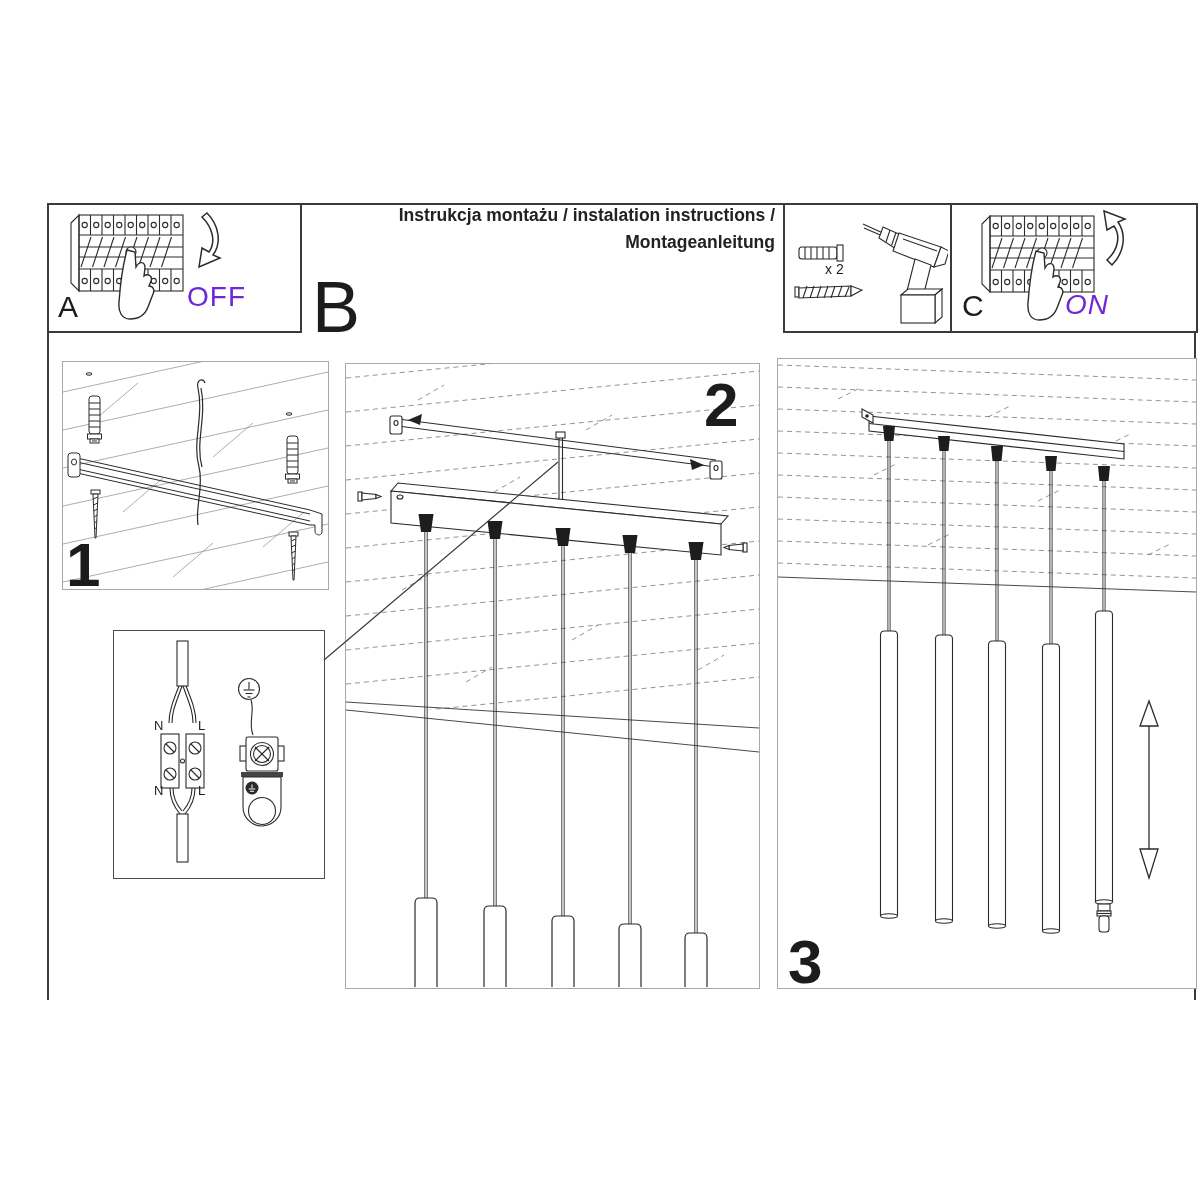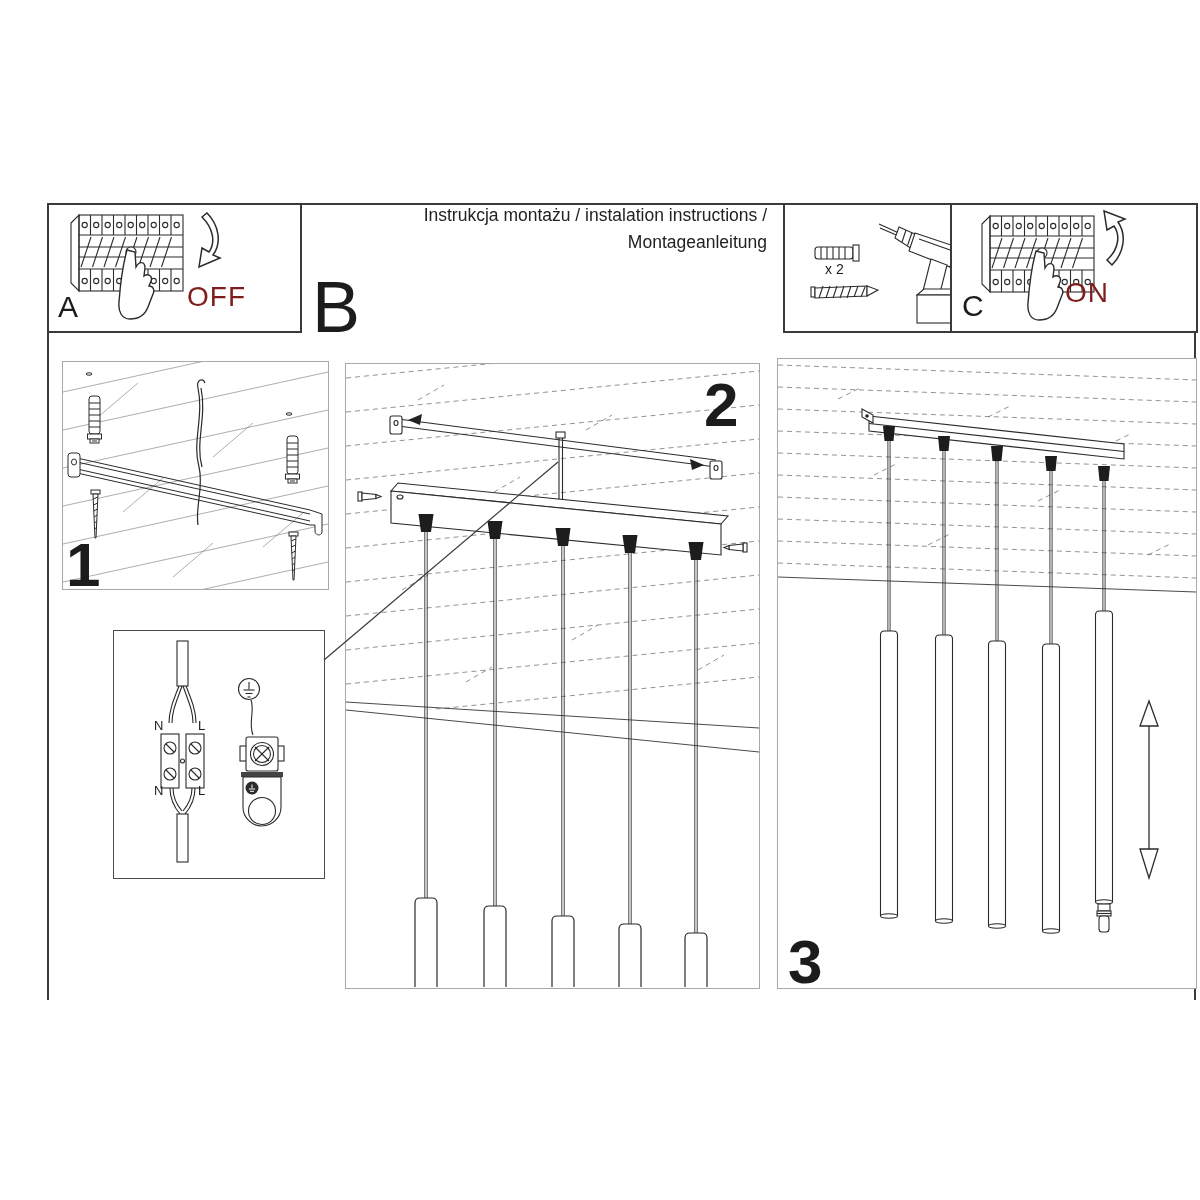--- a/index.html
+++ b/index.html
@@ -3,32 +3,32 @@
 <meta charset="utf-8">
 <style>
   html,body{margin:0;padding:0;background:#fff;}
   .page{position:relative;width:1200px;height:1200px;background:#fff;overflow:hidden;
         font-family:"Liberation Sans",sans-serif;color:#1f1f1f;}
   .abs{position:absolute;}
   .frame{left:47px;top:203px;width:1145px;height:795px;
          border-left:2px solid #3a3a3a;border-top:2px solid #3a3a3a;border-right:2px solid #3a3a3a;}
   .hbox{border:2px solid #3a3a3a;background:#fff;}
   .box-a{left:47px;top:203px;width:251px;height:126px;}
-  .box-drill{left:783px;top:203px;width:167px;height:126px;padding-left:16px;}
+  .box-drill{left:783px;top:203px;width:167px;height:126px;}
   .box-c{left:950px;top:203px;width:244px;height:126px;}
   .panel{border:1px solid #a8a8a8;background:#fff;}
   .panel-1{left:62px;top:361px;width:265px;height:227px;}
   .panel-2{left:345px;top:363px;width:413px;height:624px;}
   .panel-3{left:777px;top:358px;width:418px;height:629px;}
   .inset{left:113px;top:630px;width:210px;height:247px;border:1.5px solid #4a4a4a;background:#fff;}
-  .title-block{left:292px;top:202px;width:475px;text-align:right;
-               font-size:17.5px;line-height:27px;color:#222;}
+  .title-block{left:300px;top:202px;width:475px;text-align:right;
+               font-size:17.5px;line-height:27px;color:#222;font-weight:bold;}
   .letter-b{left:312px;top:266px;font-size:72px;color:#1c1c1c;}
   .corner-letter{font-size:30px;color:#1c1c1c;}
-  .switch-word{font-size:28px;color:#7f1d1d;letter-spacing:1px;}
+  .switch-word{font-size:28px;color:#6d28d9;letter-spacing:1px;}
   .qty{font-size:14px;color:#1c1c1c;}
   .step-num{font-size:62px;font-weight:700;color:#1c1c1c;line-height:1;}
   .wire-label{position:absolute;font-size:13px;color:#1c1c1c;}
   svg{display:block;}
   .overlay{left:0;top:0;width:1200px;height:1200px;pointer-events:none;}
 </style>
 </head>
 <body>
 
 <div class="page">
@@ -196,21 +196,21 @@
             <line x1="56" y1="54" x2="66" y2="24"></line>
             <line x1="67.5" y1="54" x2="77.5" y2="24"></line>
             <line x1="79" y1="54" x2="89" y2="24"></line>
             <line x1="90.5" y1="54" x2="100.5" y2="24"></line>
           <circle cx="60" cy="39" r="5" fill="#fff"></circle>
         </g>
         <path fill="#fff" stroke-width="1.4" transform="translate(72,46)" d="M12,0 L20,2 L21,17 C24,11 30,11 30,18 L29,26 C33,23 38,26 36,31 L34,36 C38,36 40,40 38,44 L33,57 C30,65 23,69 15,69 C7,69 3,62 4,52 C5,38 7,18 12,0 Z"></path>
         <path fill="#fff" stroke-width="1.5" d="M160,60 C172,48 175,30 166,17 L173,14 L152,6 L155,25 L162,21 C169,31 166,45 155,55 Z"></path>
       </g>
     </svg>
-    <div class="abs switch-word" style="left:113px;top:72px;">ON</div>
+    <div class="abs switch-word" style="left:113px;top:84px;font-style:italic;">ON</div>
     <div class="abs corner-letter" style="left:10px;top:84px;">C</div>
   </div>
 
   <div class="abs panel panel-1">
     <svg width="265" height="227" viewBox="0 0 265 227">
       <g stroke="#8a8a8a" stroke-width="0.7">
         <line x1="0" y1="30" x2="265" y2="-28"></line>
           <line x1="0" y1="68" x2="265" y2="10"></line>
         <line x1="0" y1="106" x2="265" y2="48"></line>
           <line x1="0" y1="144" x2="265" y2="86"></line>

